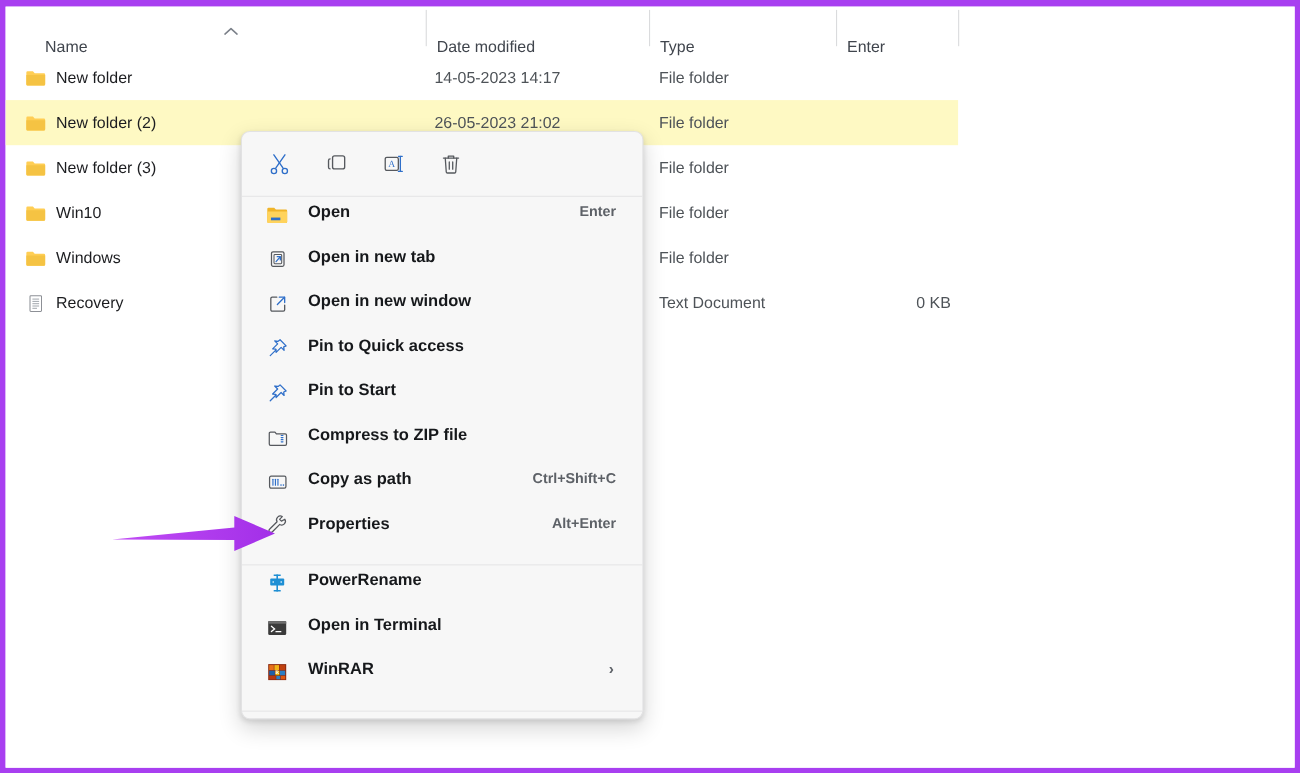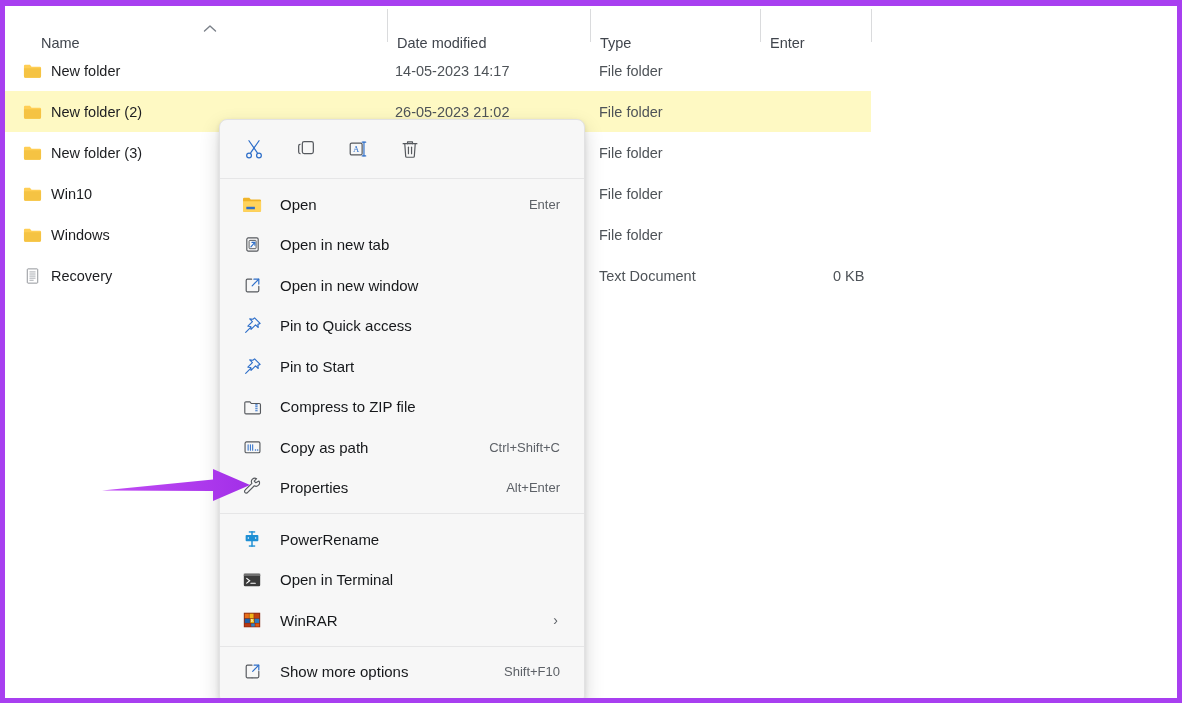--- a/index.html
+++ b/index.html
@@ -81,25 +81,26 @@
   .tool-btn {
     width: 32px; height: 32px;
     display: flex; align-items: center; justify-content: center;
     border-radius: 4px;
   }
   .sep {
     height: 1px; background: #e6e6e7; margin: 0 0 0 0;
   }
   .ctx-item {
     position: relative;
-    display: flex; align-items: center;
+    display: flex; 
     height: 40.5px;
     padding: 0 14px 0 16px;
     border-radius: 5px;
     margin: 0 6px;
+    font-weight: bold;
   }
   .ctx-item .ic {
     width: 26px; height: 22px;
     display: flex; align-items: center; justify-content: flex-start;
     flex: 0 0 26px;
   }
   .ctx-item .lbl {
     margin-left: 12px;
     font-size: 15px;
     color: #16181b;
@@ -422,36 +423,20 @@
             <text x="11" y="13.3" font-size="5.3" font-family="'Liberation Serif', serif" fill="#ffffff" text-anchor="middle">R</text>
           </svg>
         </span>
         <span class="lbl">WinRAR</span>
         <span class="chev">›</span>
       </div>
     </div>
 
     <div class="sep"></div>
 
-    <div class="group-pad">
-      <div class="ctx-item">
-        <span class="ic">
-          <svg width="21" height="21" viewBox="0 0 24 24">
-            <path d="M11.4 4.8H6.2A1.4 1.4 0 0 0 4.8 6.2v11.6A1.4 1.4 0 0 0 6.2 19.2h5.2" fill="none" stroke="#56595e" stroke-width="1.35" stroke-linecap="round"></path>
-            <path d="M11.6 19.2h6.2a1.4 1.4 0 0 0 1.4-1.4v-5.9" fill="none" stroke="#56595e" stroke-width="1.35" stroke-linecap="round"></path>
-            <g stroke="#2f6fc9" stroke-width="1.35" stroke-linecap="round" stroke-linejoin="round" fill="none">
-              <line x1="12.2" y1="11.8" x2="19" y2="4.9"></line>
-              <polyline points="13.8,4.8 19.2,4.8 19.2,10.2"></polyline>
-            </g>
-          </svg>
-        </span>
-        <span class="lbl">Show more options</span>
-        <span class="accel">Shift+F10</span>
-      </div>
-    </div>
   </div>
 
   <svg class="arrow" viewBox="0 0 150 42">
     <defs>
       <linearGradient id="arrGrad" x1="0" y1="0" x2="1" y2="0">
         <stop offset="0%" stop-color="#c24df5"></stop>
         <stop offset="100%" stop-color="#a22fe8"></stop>
       </linearGradient>
     </defs>
     <path d="M1 26.5 L112 15.5 L112 5 L149 21 L112 37 L112 27 Z" fill="url(#arrGrad)"></path>

